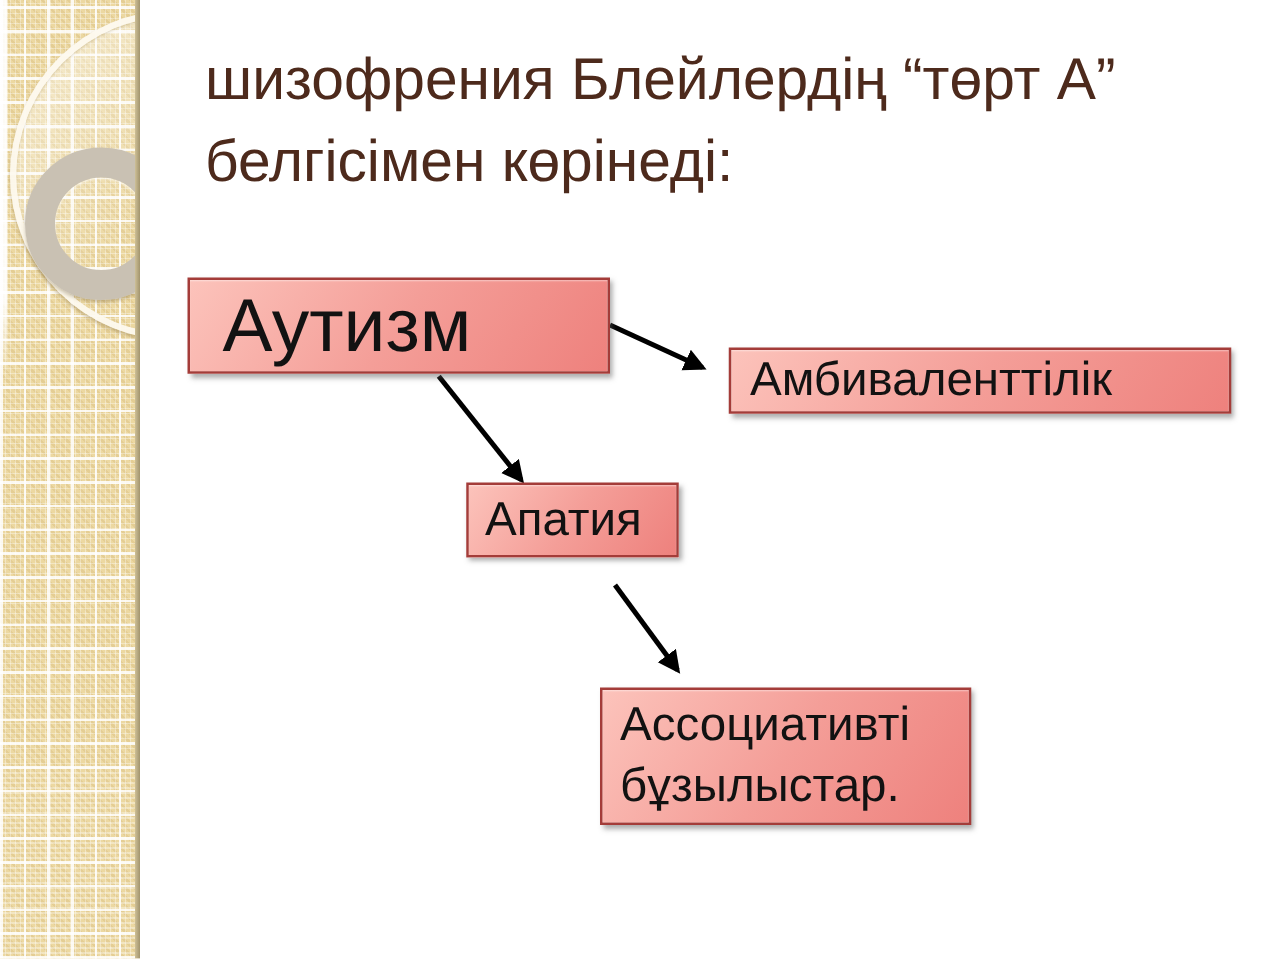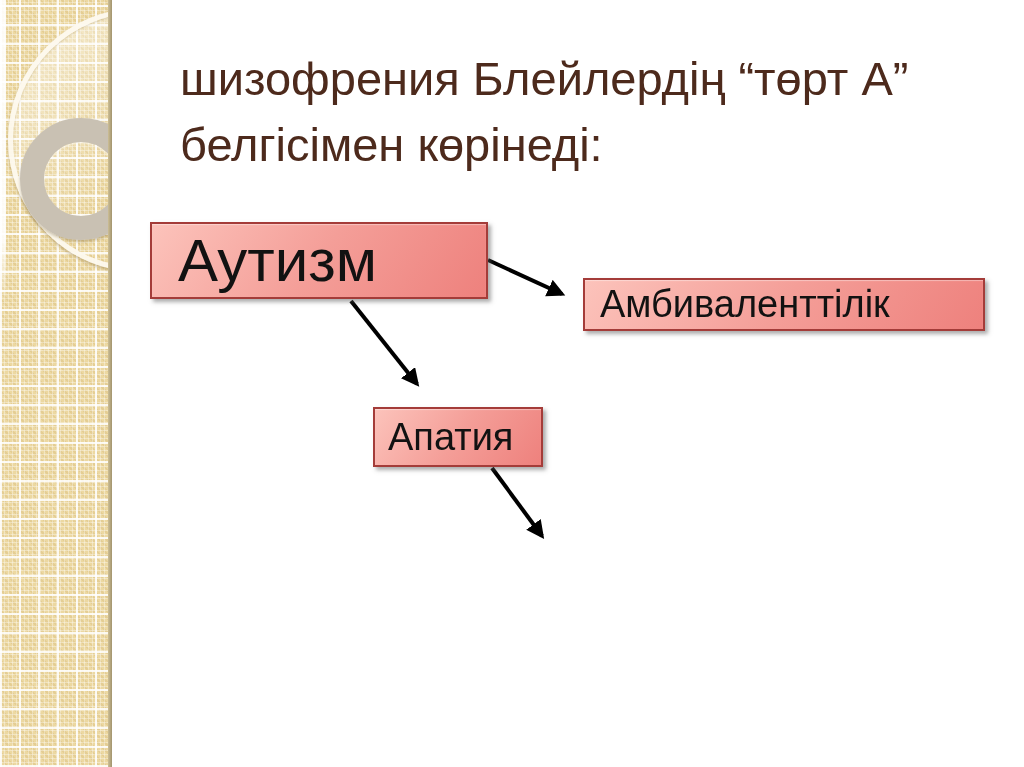--- a/index.html
+++ b/index.html
@@ -32,34 +32,34 @@
     position:absolute;left:20px;top:118px;width:122px;height:122px;border-radius:50%;
     border:24px solid #c9c1b3;box-sizing:border-box;
     box-shadow:0 2px 3px rgba(120,100,60,.35), inset 0 1px 2px rgba(255,255,255,.7);
   }
   .edge-highlight{
     position:absolute;left:0;top:0;width:6px;height:300px;
     background:linear-gradient(to bottom, rgba(255,255,255,.9) 80%, rgba(255,255,255,0));
   }
   
   .title{
-    position:absolute;left:164px;top:30px;width:840px;margin:16px;
+    position:absolute;left:164px;top:30px;width:840px;margin:0;
     font-size:47px;line-height:66px;font-weight:400;color:#4d2a1c;
   }
   
   .node{
     position:absolute;box-sizing:border-box;
     border:2px solid #a43c39;
     background:linear-gradient(125deg,#fcc3bb 0%,#f49e98 50%,#ee817d 100%);
     box-shadow:2.5px 3px 4px rgba(90,90,90,.5), inset 0 1px 1px rgba(255,255,255,.4);
     display:flex;align-items:center;color:#121212;
   }
   .node-autism{left:150px;top:222px;width:338px;height:77px;font-size:60px;padding-left:26px;}
   .node-ambivalence{left:583px;top:278px;width:402px;height:53px;font-size:38px;padding-left:15px;}
-  .node-apathy{left:373px;top:407px;width:170px;height:60px;font-size:38px;padding-left:13px;}
+  .node-apathy{left:373px;top:386px;width:170px;height:60px;font-size:38px;padding-left:13px;}
   .node-associative{left:480px;top:550px;width:297px;height:110px;font-size:38px;line-height:49px;padding-left:14px;}
   
   .arrows{position:absolute;left:0;top:0;pointer-events:none;}
 </style>
 </head>
 <body>
 
 <div class="slide">
 
   <div class="sidebar">
@@ -87,14 +87,17 @@
   </div>
 
   <div class="node node-ambivalence">
     <span class="node-label">Амбиваленттілік</span>
   </div>
 
   <div class="node node-apathy">
     <span class="node-label">Апатия</span>
   </div>
 
+  <div class="node node-associative">
+    <span class="node-label">Ассоциативті бұзылыстар.</span>
+  </div>
 
 </div>
 
 </body></html>

